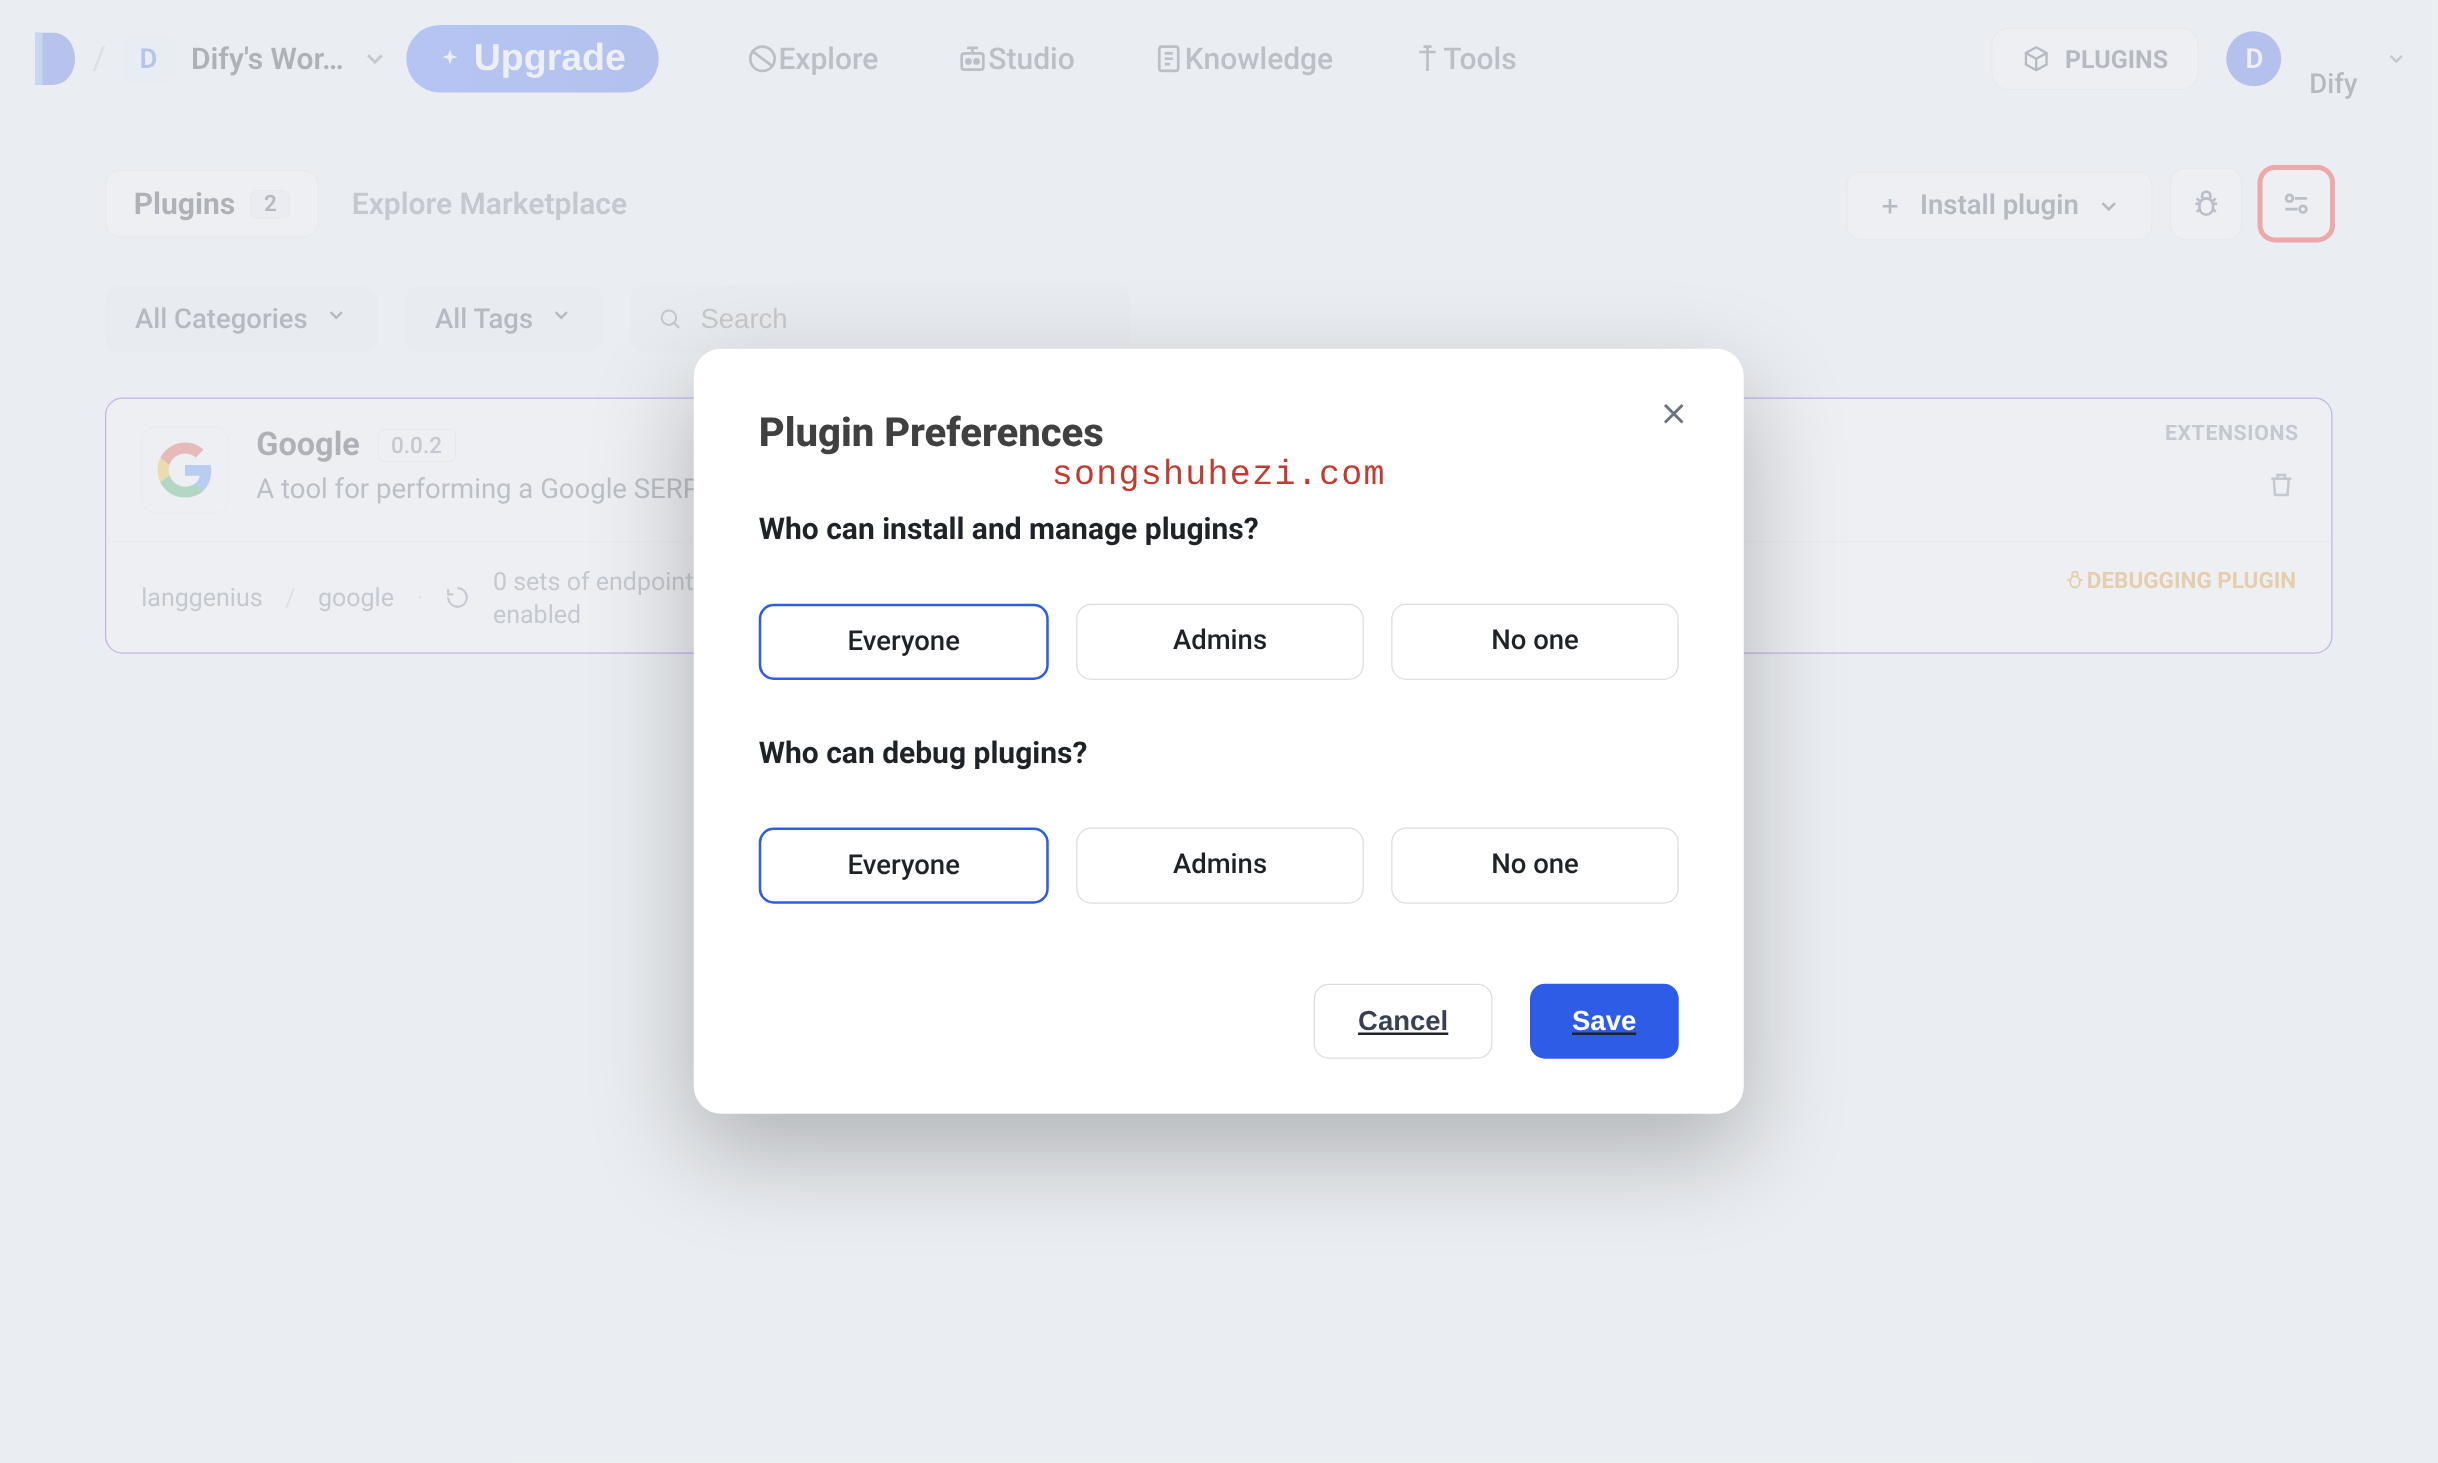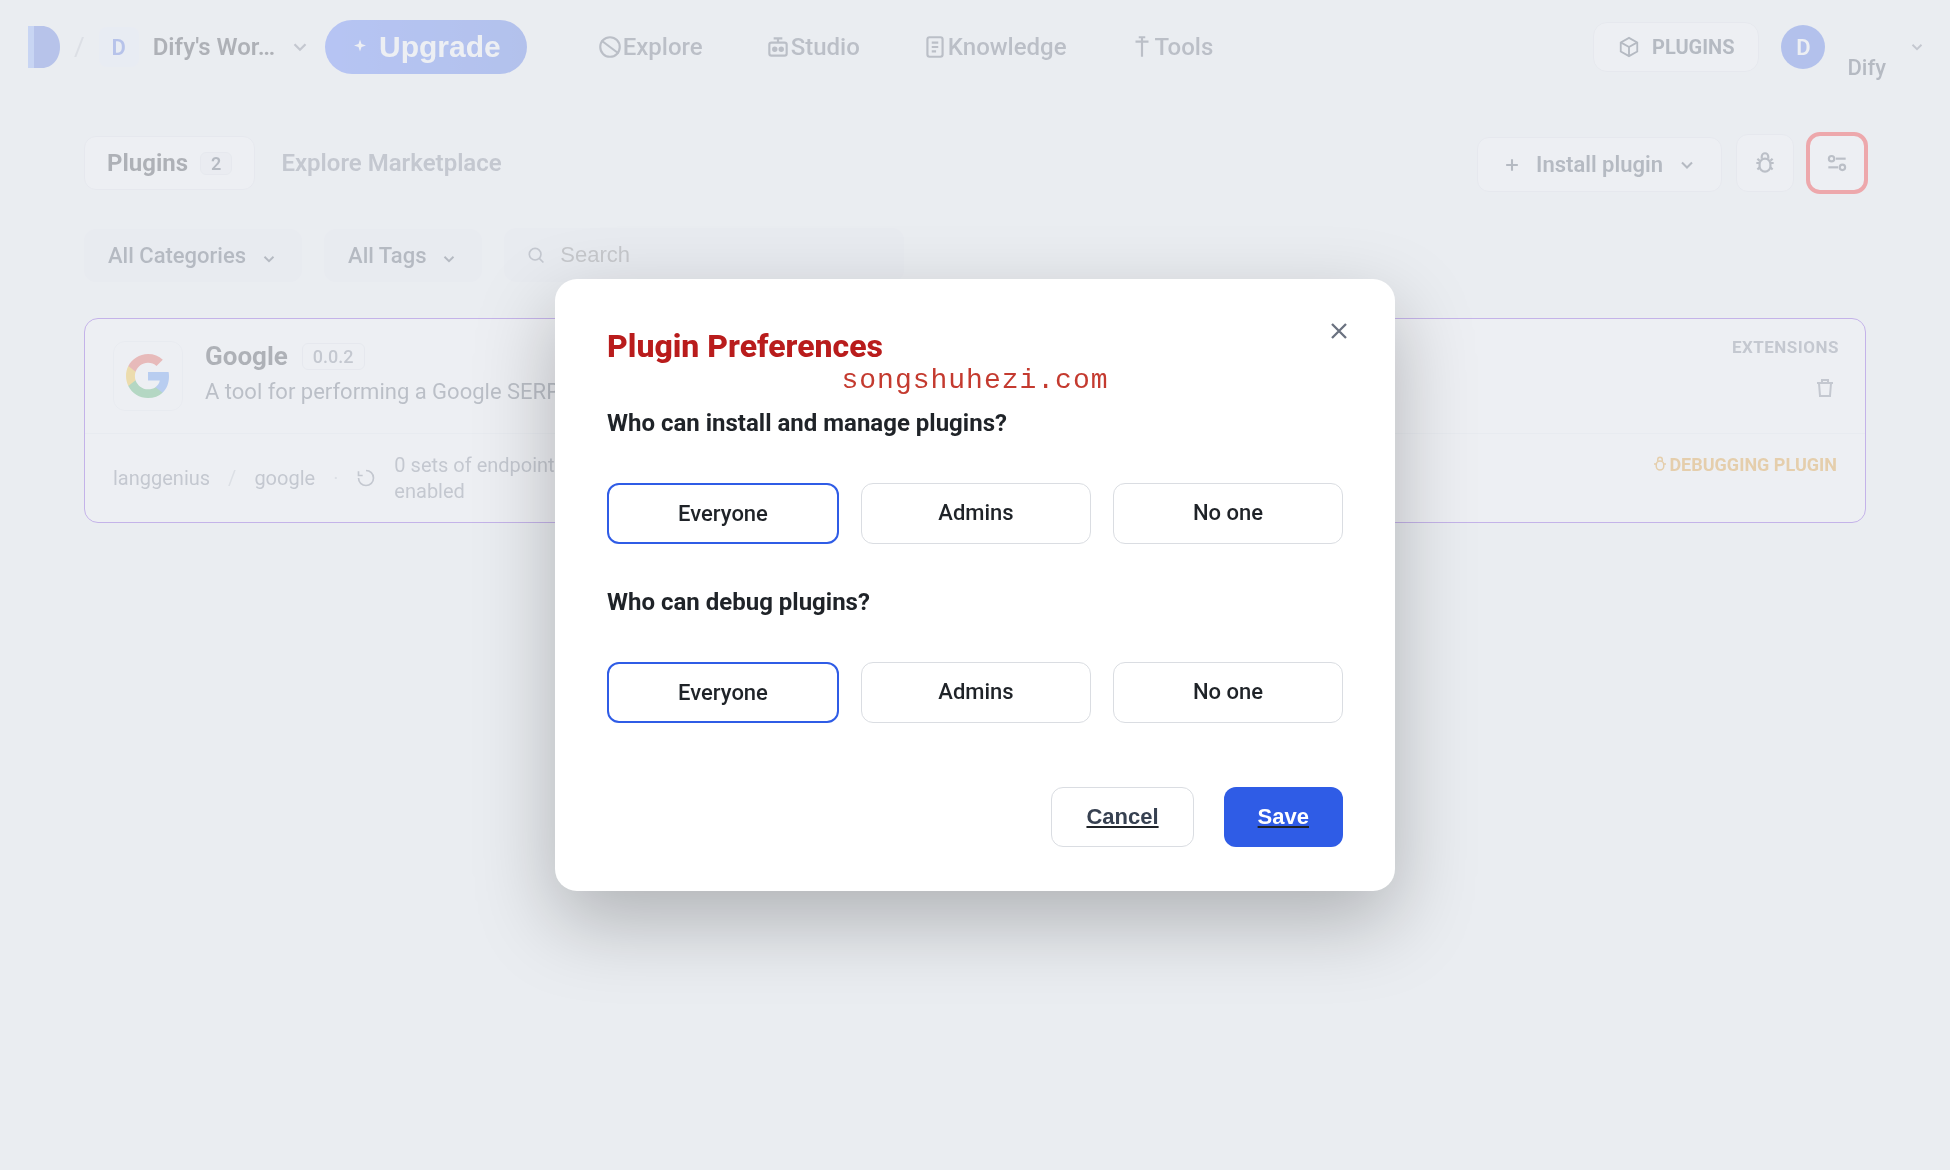--- a/index.html
+++ b/index.html
@@ -26,40 +26,40 @@
 .tabs-row { display:flex; align-items:center; gap:26px; margin-top:40px; }
 .tab-pill { background:#fff; border:1px solid #e5e7eb; border-radius:12px; padding:12px 22px; display:flex; align-items:center; gap:12px; font-size:24px; font-weight:700; color:#1f2328; cursor:pointer; }
 .count-badge { background:#f3f4f6; border:1px solid #e5e7eb; border-radius:6px; padding:0 10px; font-size:18px; font-weight:600; color:#374151; }
 .tab-link { font-size:24px; font-weight:600; color:#6b7280; cursor:pointer; }
 .tabs-right { margin-left:auto; display:flex; align-items:flex-end; gap:14px; }
 .install-btn { background:#fff; border:1px solid #e5e7eb; border-radius:12px; padding:14px 24px; display:flex; align-items:center; gap:14px; font-size:22px; font-weight:600; color:#374151; cursor:pointer; }
 .icon-btn { width:58px; height:58px; border-radius:12px; background:#fff; border:1px solid #e5e7eb; display:flex; align-items:center; justify-content:center; cursor:pointer; color:#4b5563; }
 .icon-btn.highlight { outline:4px solid #ff0000; outline-offset:-2px; }
 
 .filters { display:flex; align-items:center; gap:22px; margin-top:36px; }
-.filter-pill { background:#eceff3; border:none; border-radius:12px; padding:14px 24px; display:flex; align-items:flex-end; gap:14px; font-size:22px; font-weight:500; color:#374151; cursor:pointer; }
+.filter-pill { background:#eceff3; border:none; border-radius:12px; padding:14px 24px; display:flex; align-items:flex-start; gap:14px; font-size:22px; font-weight:500; color:#374151; cursor:pointer; }
 .search-box { background:#eceff3; border:none; border-radius:12px; padding:14px 22px; display:flex; align-items:center; gap:14px; width:400px; color:#6b7280; }
 .search-box input { border:none; background:transparent; font-size:22px; color:#374151; outline:none; width:100%; }
 
 .cards { display:grid; grid-template-columns:1fr 1fr; gap:36px; margin-top:36px; }
 .card { background:#fff; border:1px solid #6d28d9; border-radius:14px; padding:22px 28px 0; position:relative; }
 .card-tag { position:absolute; top:18px; right:26px; font-size:17px; font-weight:700; letter-spacing:.5px; color:#6b7280;text-align:right; }
 .card-head { display:flex; gap:22px; }
 .card-icon { width:70px; height:70px; border-radius:12px; border:1px solid #eef0f3; display:flex; align-items:center; justify-content:center; background:#fff; }
 .card-title-row { display:flex; align-items:center; gap:14px; }
 .card-title { font-size:26px; font-weight:700; }
 .ver-badge { border:1px solid #e5e7eb; border-radius:6px; padding:2px 10px; font-size:18px; color:#6b7280; font-weight:500; }
 .card-desc { font-size:22px; color:#4b5563; margin-top:8px; max-width:680px; white-space:nowrap; overflow:hidden; text-overflow:ellipsis; }
 .trash { color:#6b7280; cursor:pointer; margin-left:auto; align-self:center; }
 .card-foot { display:flex; align-items:center; gap:18px; border-top:1px solid #eef0f3; margin:22px -28px 0; padding:18px 28px; font-size:20px; color:#6b7280; }
 .dot { color:#c1c6cc; }
 .debug-tag { margin-left:auto; color:#e08a00; font-weight:700; font-size:18px; display:flex; align-items:center; gap:0; }
 
 .modal { position:absolute; left:50%; top:50%; transform:translate(-50%,-50%); width:840px; background:#fff; border-radius:22px; box-shadow:0 30px 80px rgba(0,0,0,.25); padding:48px 52px 44px; }
-.modal-title { font-size:32px; font-weight:800; color:#b91c1c; }
+.modal-title { font-size:32px; font-weight:800; color:#404040; }
 .modal-close { position:absolute; top:38px; right:42px; width:28px; height:28px; color:#6b7280; cursor:pointer; }
 .watermark { position:absolute; top:86px; left:50%; transform:translateX(-50%); font-family:"Courier New",monospace; font-size:28px; color:#c43a2f; letter-spacing:1px; pointer-events:none; }
 .q { font-size:24px; font-weight:700; margin-top:44px; }
 .opts { display:flex; gap:22px; margin-top:18px; }
 .opt { flex:1; border:1.5px solid #dadde2; border-radius:12px; padding:16px 0; text-align:center; font-size:22px; font-weight:500; cursor:pointer; color:#1f2328;margin-top:28px; }
 .opt.sel { border:2px solid #2f5ce6; }
 .modal-actions { display:flex; justify-content:flex-end; gap:30px; margin-top:64px;text-decoration:underline; }
 .btn { border-radius:12px; padding:16px 34px; font-size:22px; font-weight:600; cursor:pointer; }
 .btn-sec { background:#fff; border:1px solid #dadde2; color:#374151; }
 .btn-pri { background:#2f5ce6; border:none; color:#fff; }

